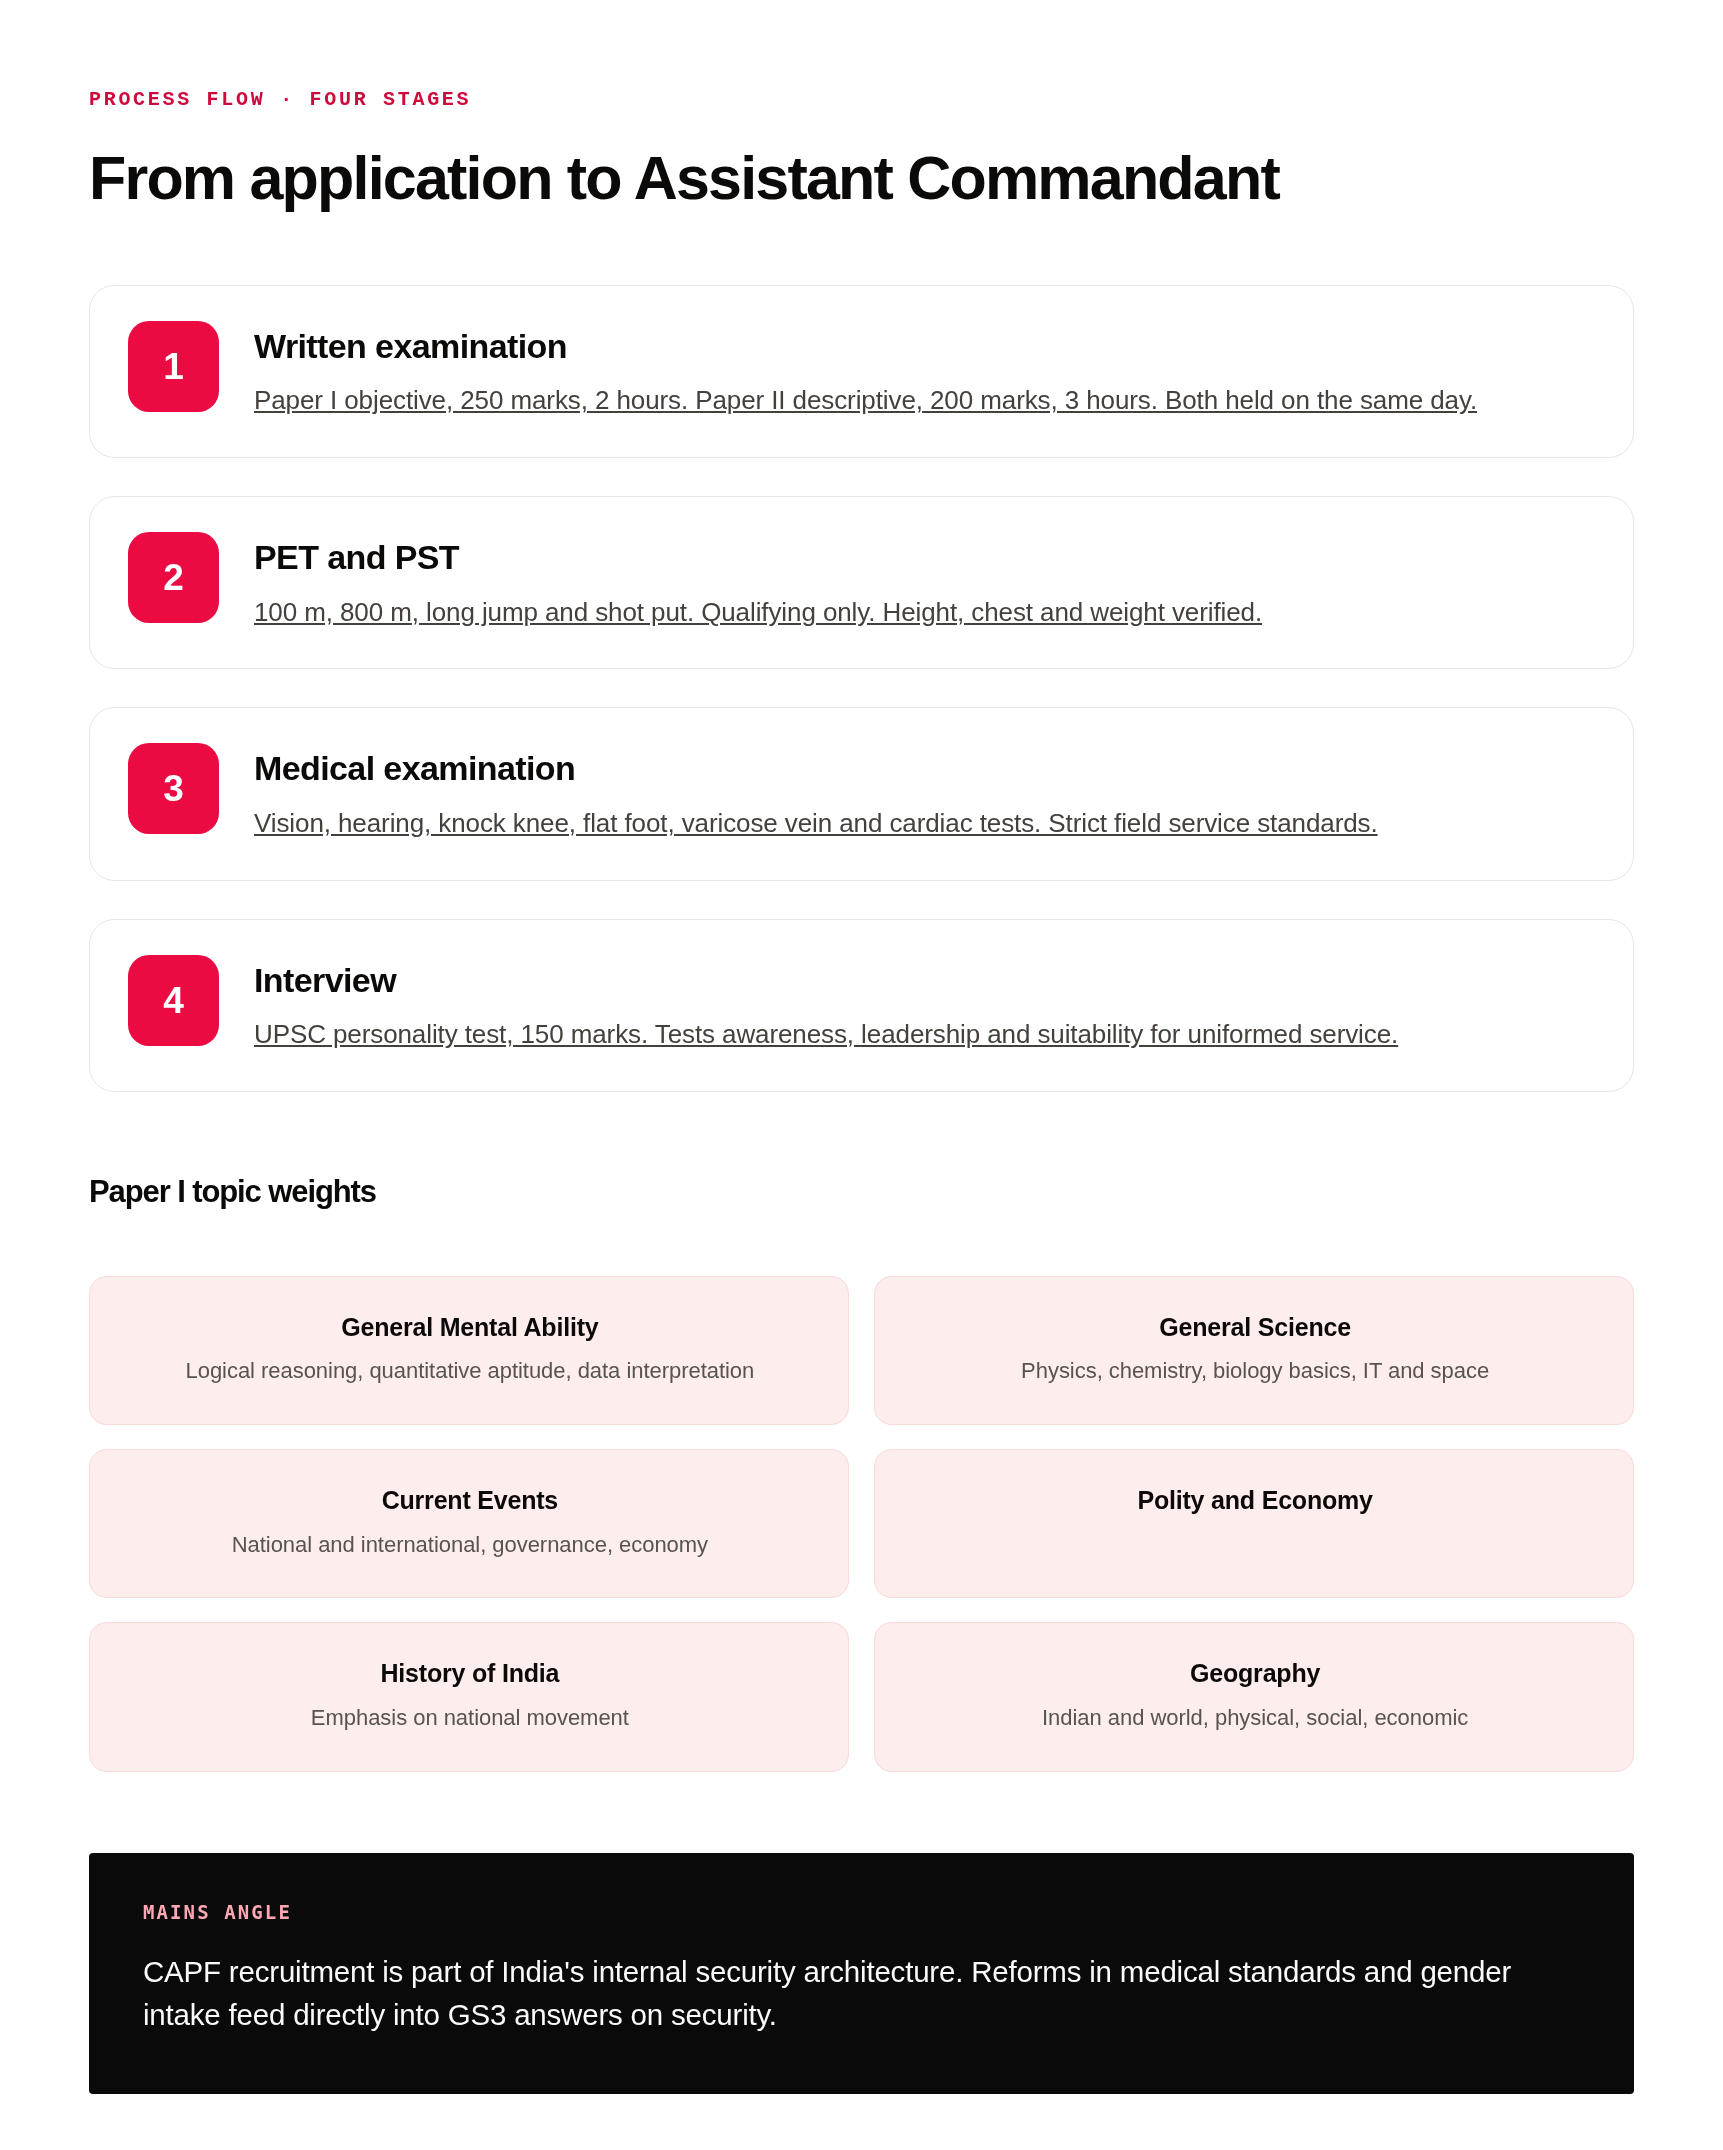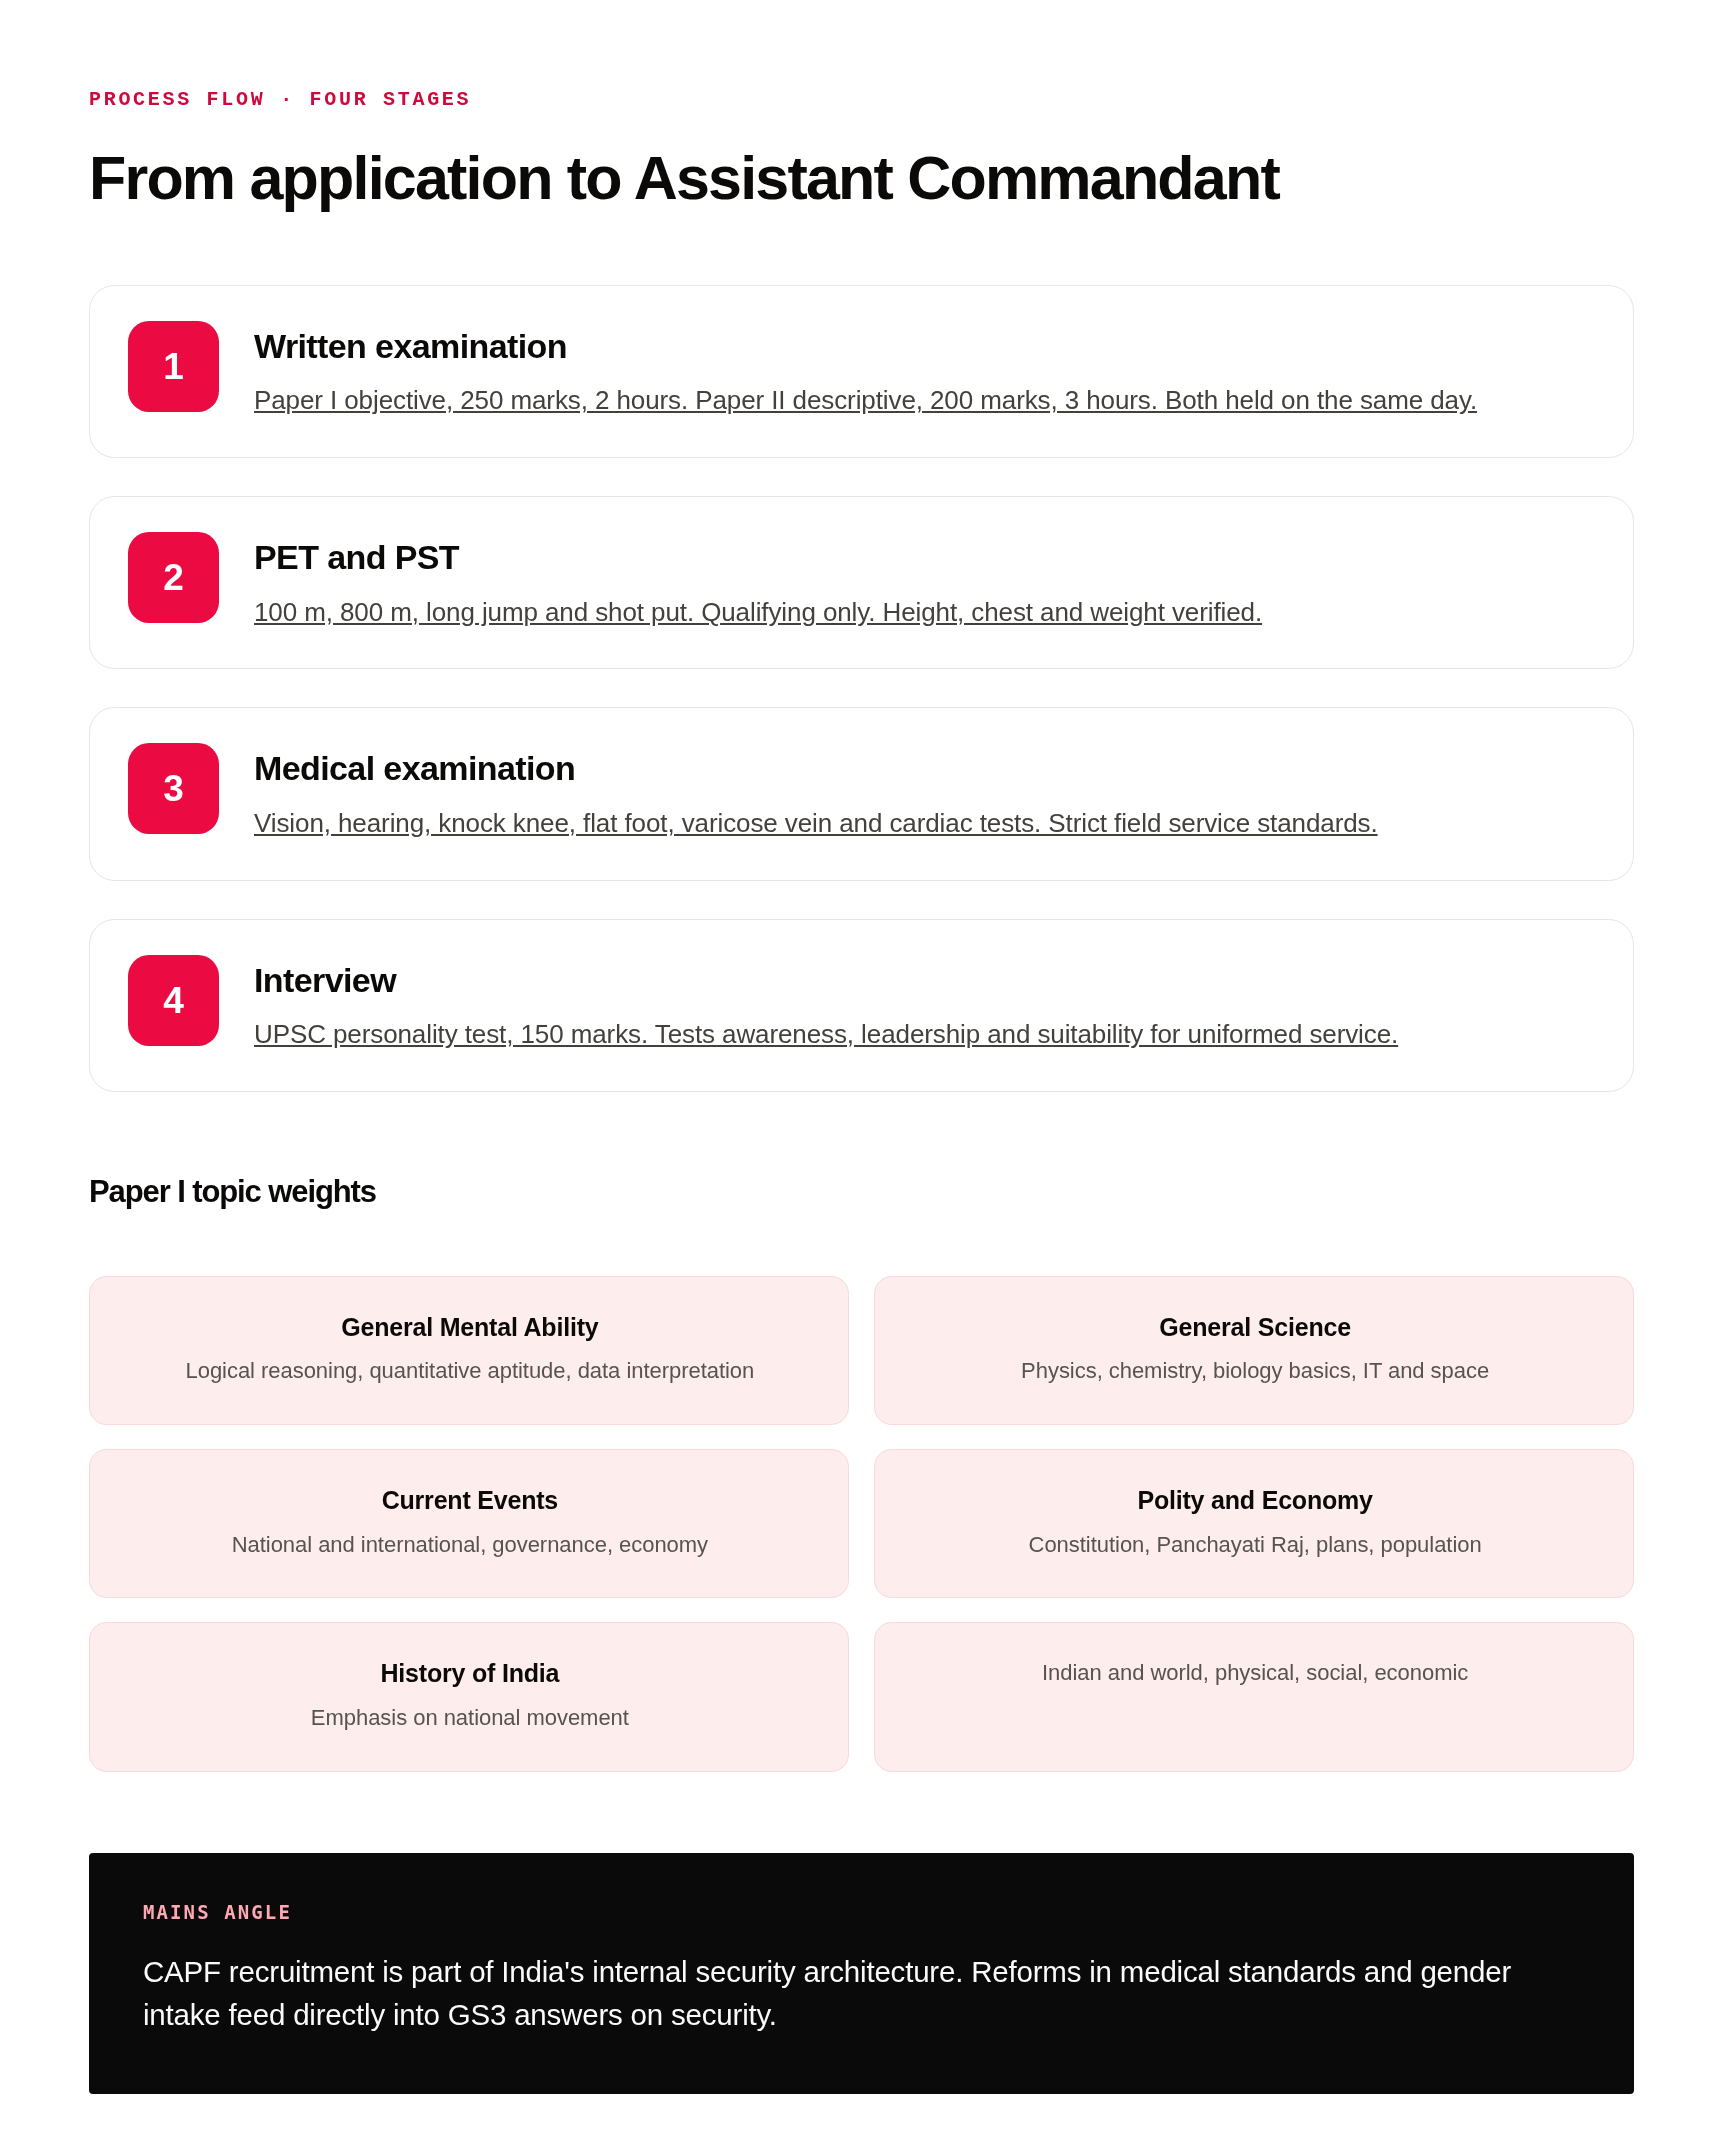--- a/index.html
+++ b/index.html
@@ -228,29 +228,29 @@
       <div class="topic-detail">Physics, chemistry, biology basics, IT and space</div>
     </div>
 
     <div class="topic-card">
       <div class="topic-name">Current Events</div>
       <div class="topic-detail">National and international, governance, economy</div>
     </div>
 
     <div class="topic-card">
       <div class="topic-name">Polity and Economy</div>
-      <div class="topic-detail">Constitution, Panchayati Raj, plans, population</div>
     </div>
 
     <div class="topic-card">
       <div class="topic-name">History of India</div>
       <div class="topic-detail">Emphasis on national movement</div>
     </div>
 
     <div class="topic-card">
+      <div class="topic-name">Geography</div>
       <div class="topic-detail">Indian and world, physical, social, economic</div>
     </div>
 
   </div>
 
   <div class="callout">
     <div class="callout-label">MAINS ANGLE</div>
     <div class="callout-text">CAPF recruitment is part of India's internal security architecture. Reforms in medical standards and gender intake feed directly into GS3 answers on security.</div>
   </div>
 

